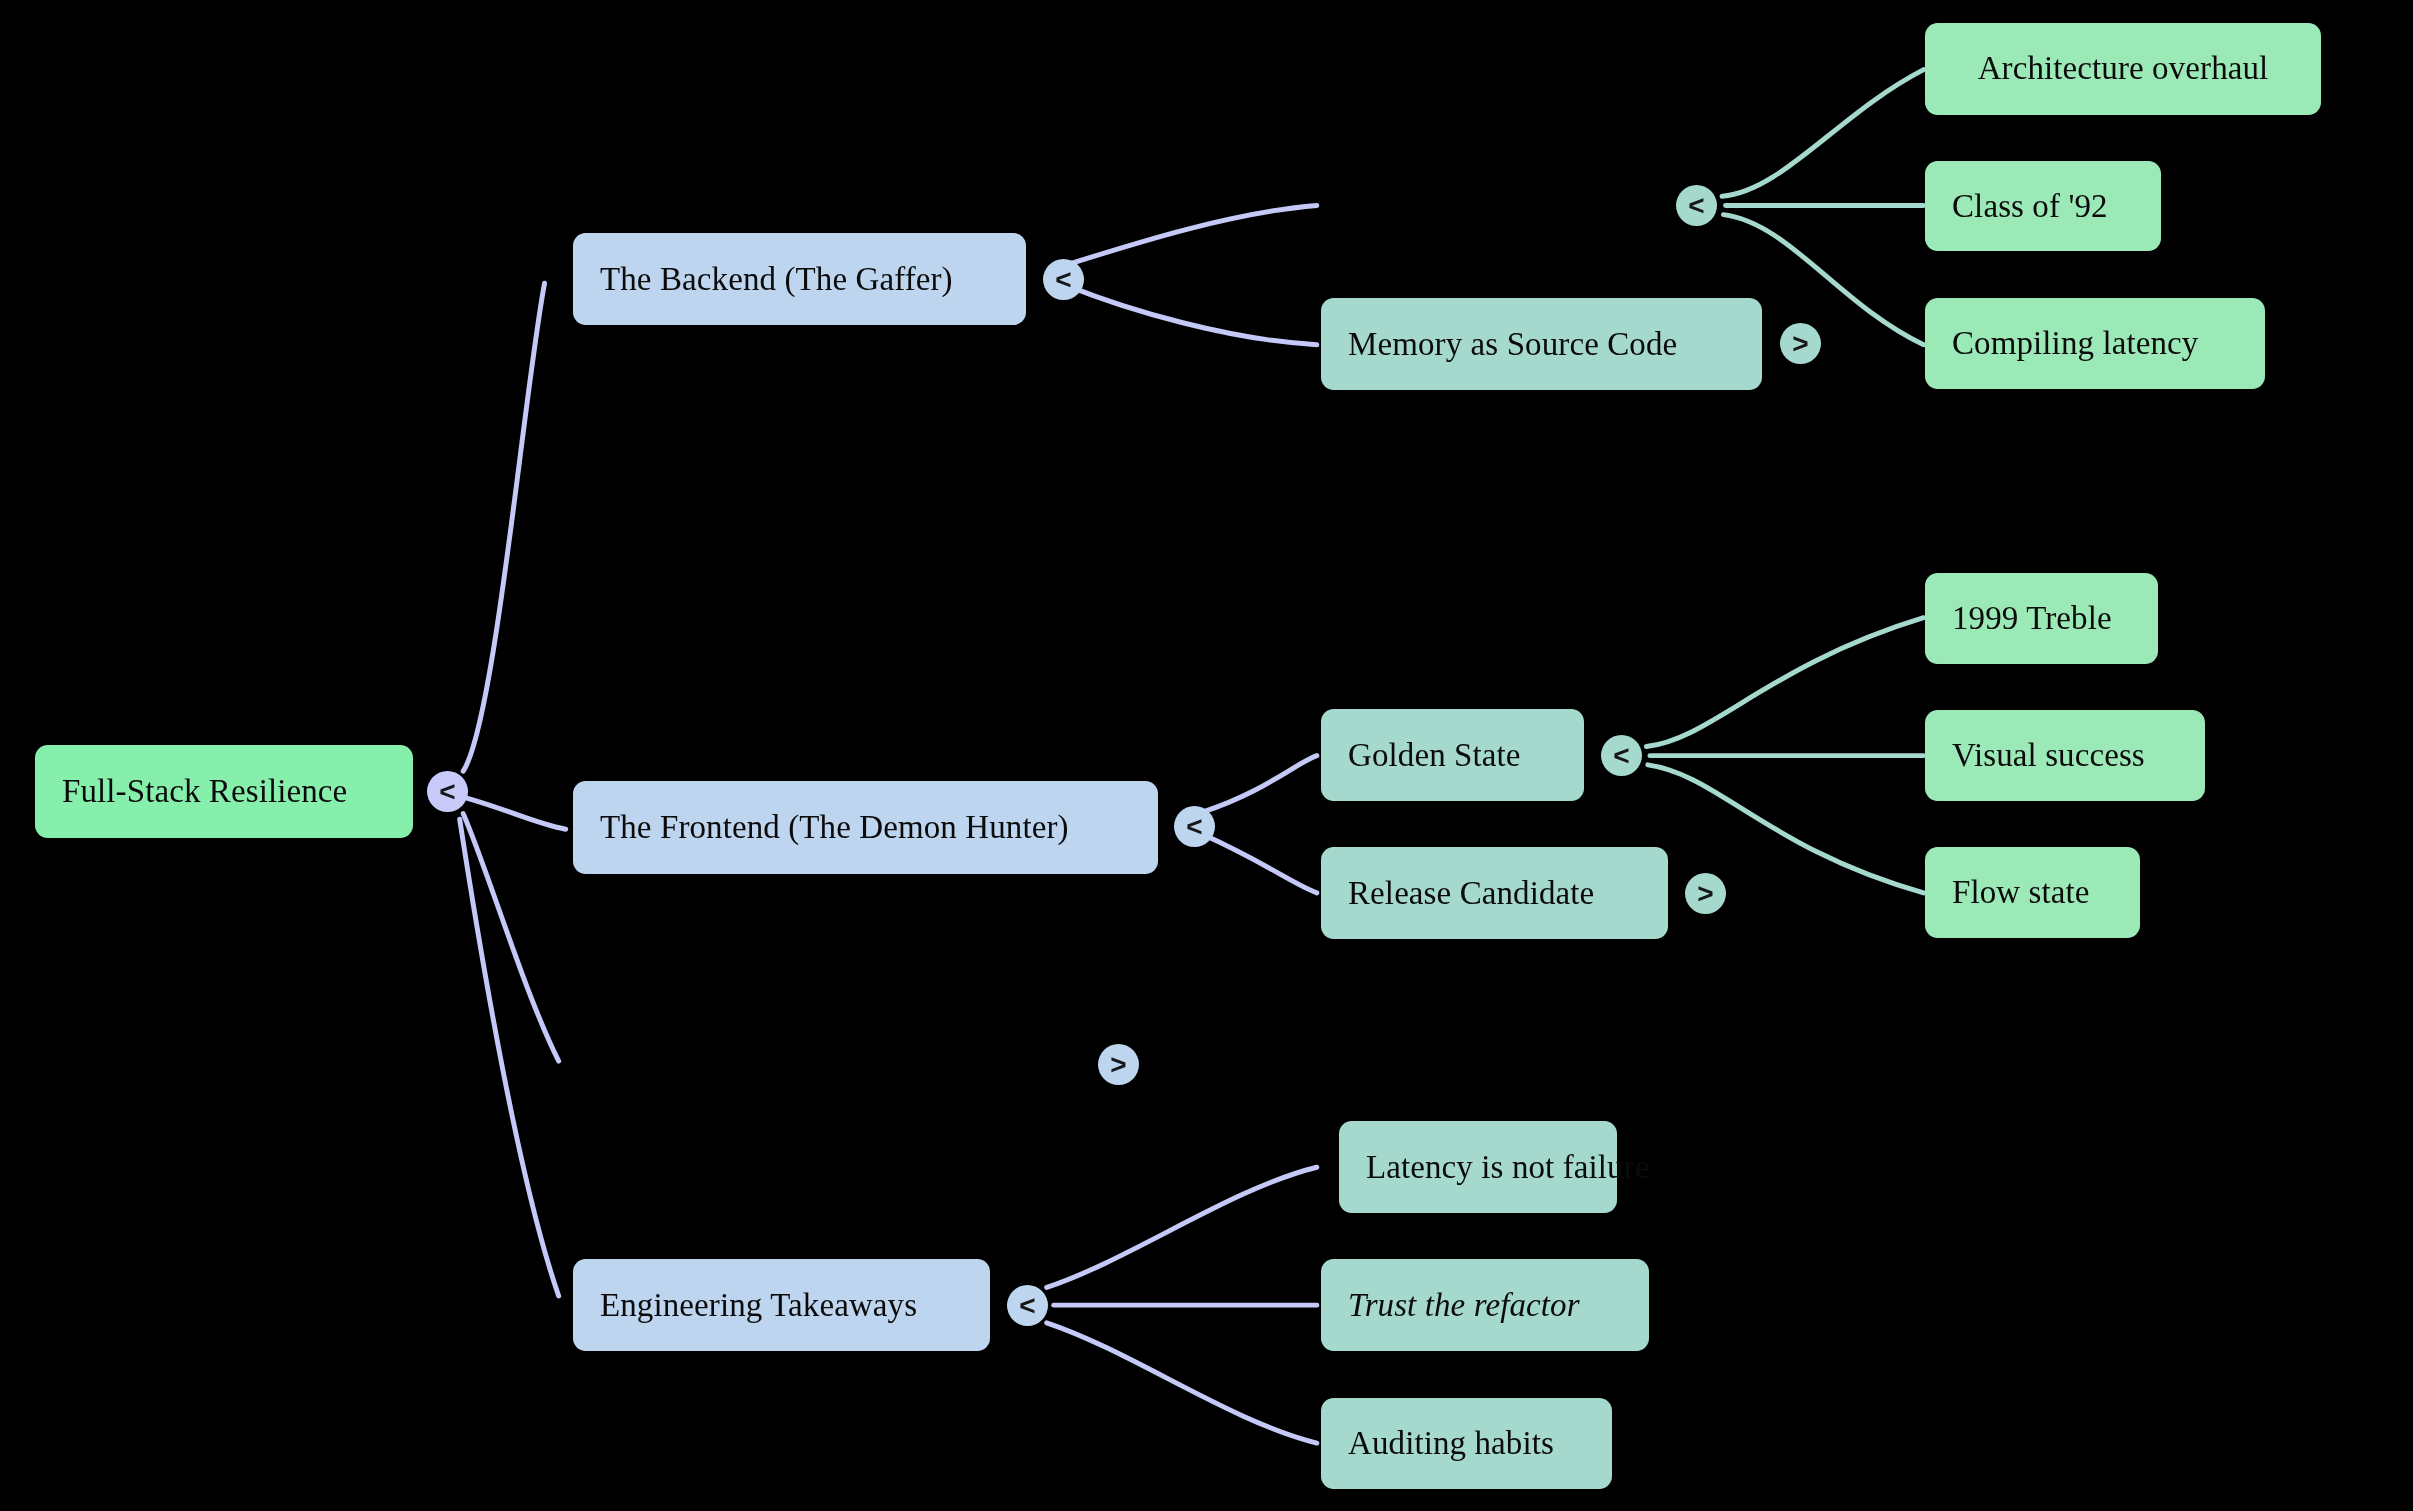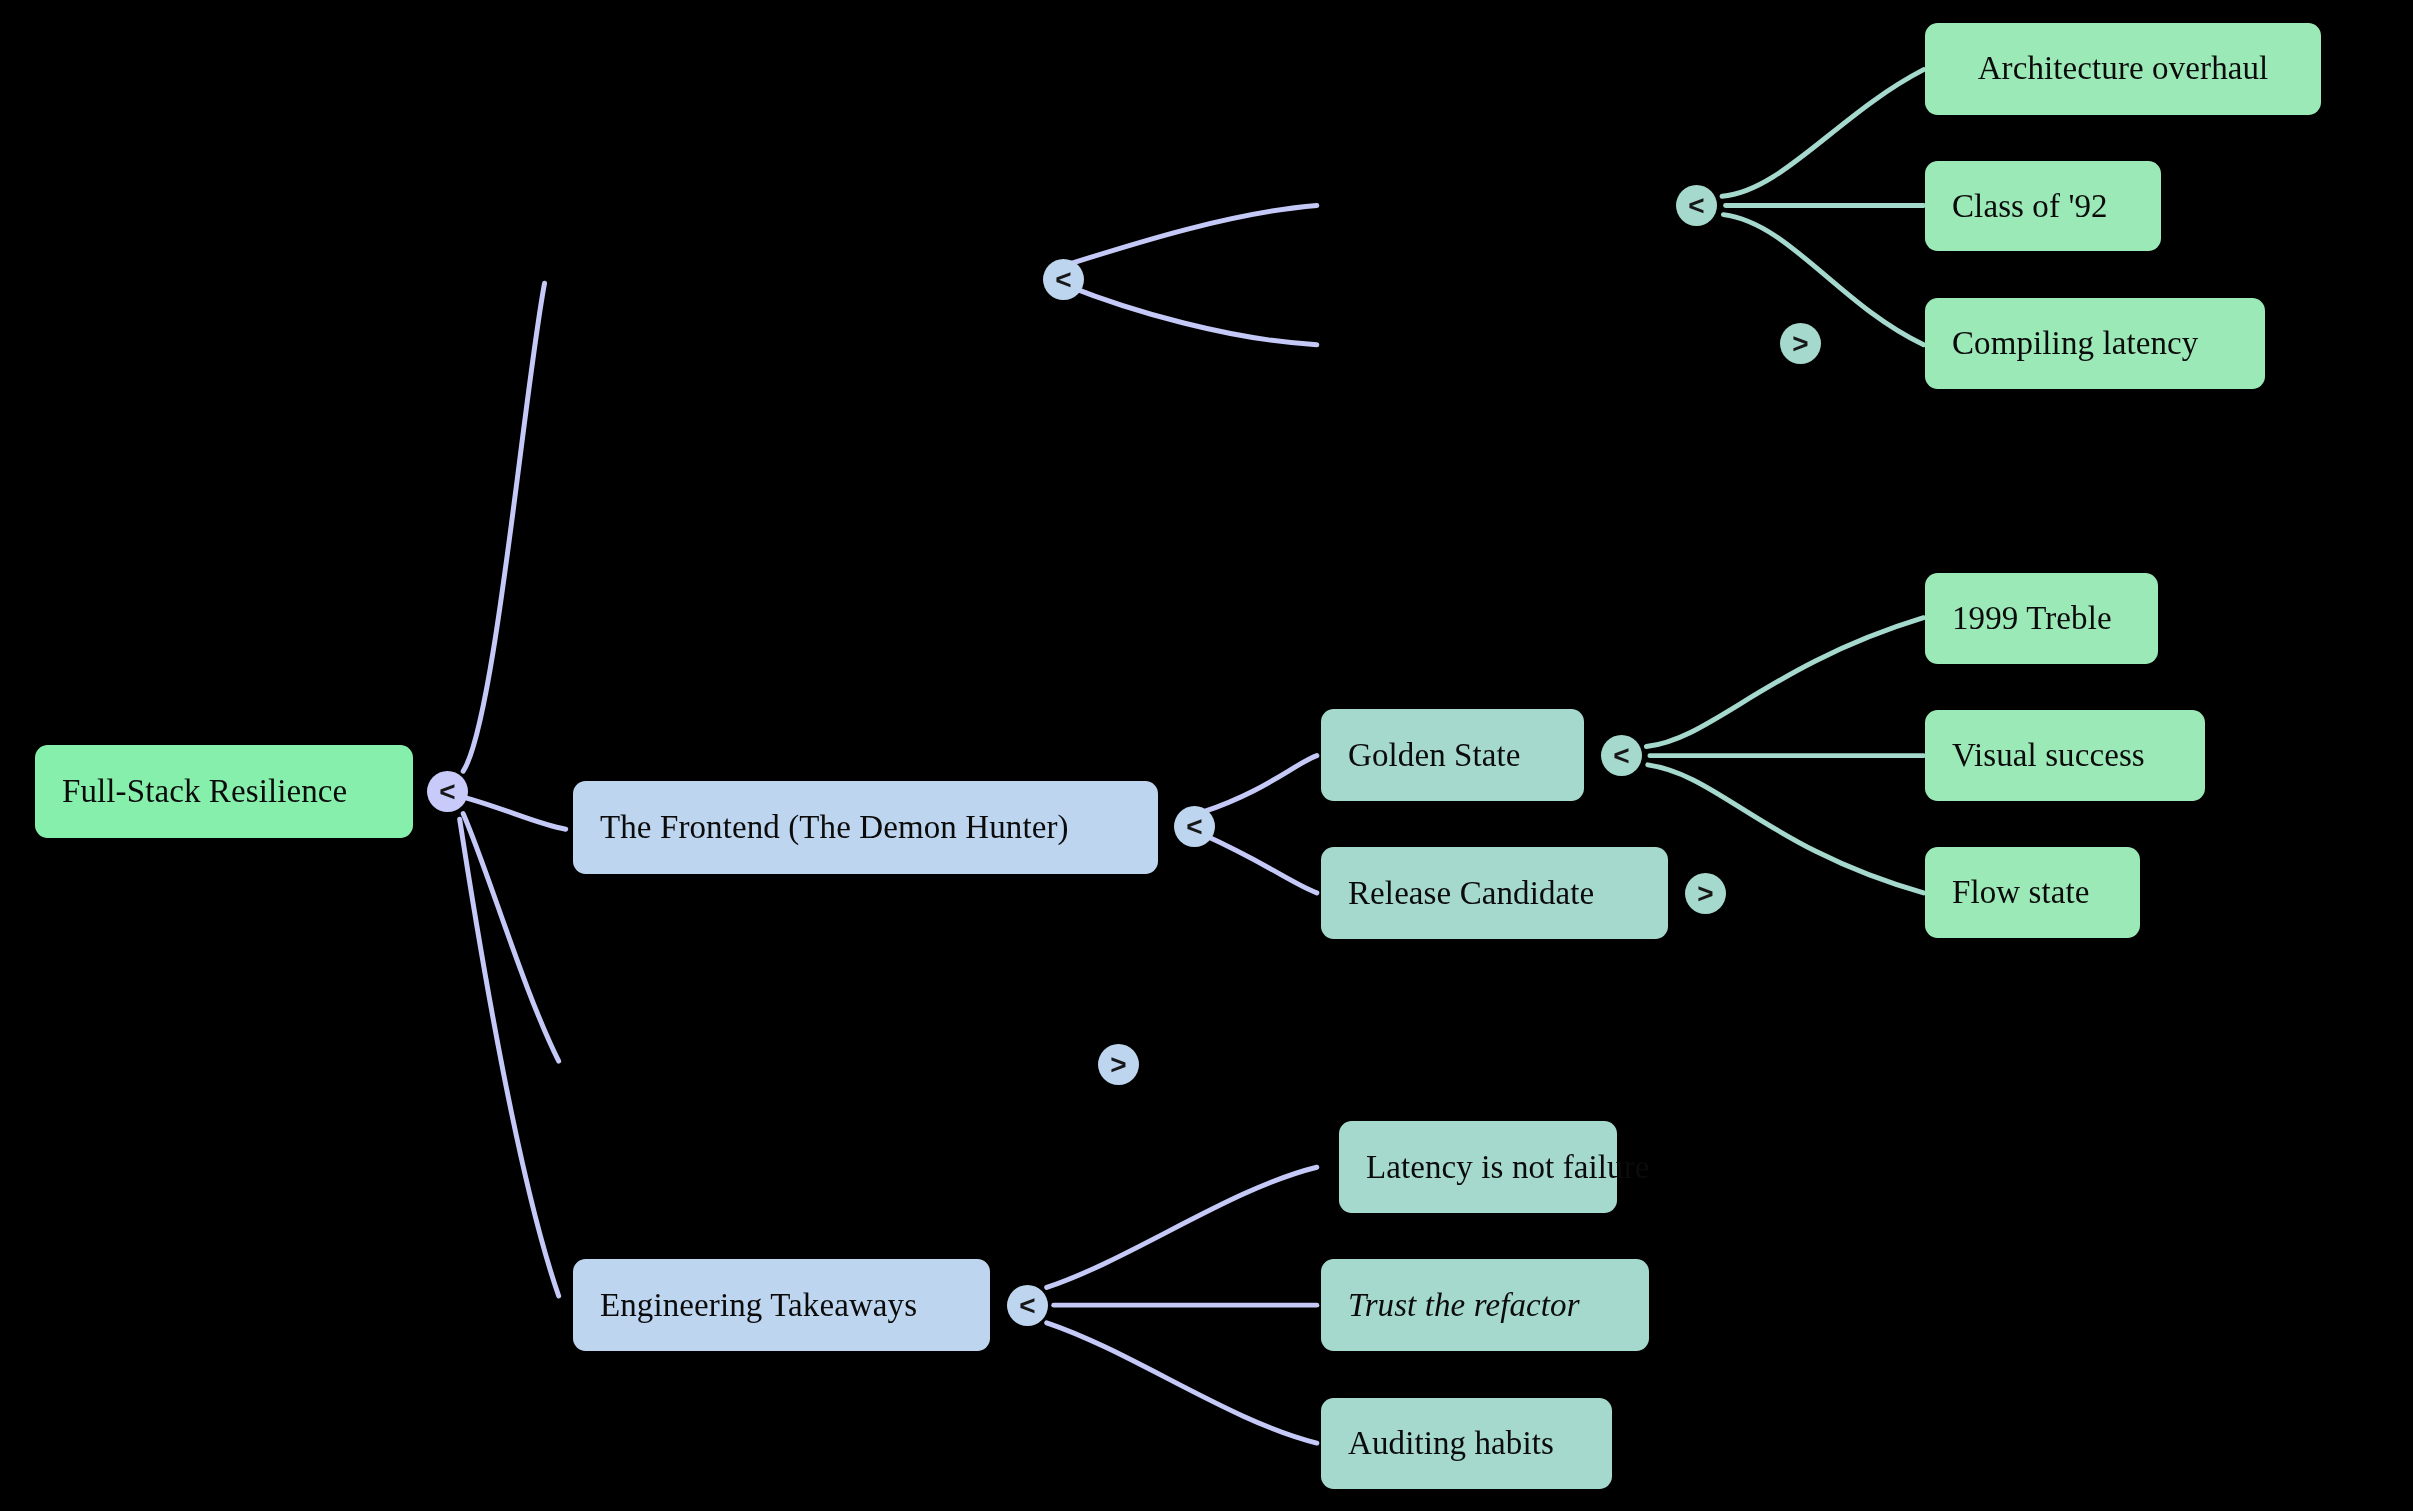--- a/index.html
+++ b/index.html
@@ -108,34 +108,40 @@
         <path d="M 2330,1081 C 2430,1095 2500,1200 2720,1262"></path>
       </g>
     </g>
   </svg>
 
   <div class="mm-node lvl-root" style="left:35px; top:745px; width:378px; height:93px;">
     <span class="mm-label">Full-Stack Resilience</span>
   </div>
   <div class="mm-toggle tg-root" style="left:427px; top:771px; width:41px; height:41px;">&lt;</div>
 
+  <div class="mm-node lvl-1" style="left:573px; top:233px; width:453px; height:92px;">
+    <span class="mm-label">The Backend (The Gaffer)</span>
+  </div>
   <div class="mm-toggle tg-1" style="left:1043px; top:259px; width:41px; height:41px;">&lt;</div>
 
   <div class="mm-toggle tg-2" style="left:1676px; top:185px; width:41px; height:41px;">&lt;</div>
 
   <div class="mm-node lvl-3" style="left:1925px; top:22.6px; width:396px; height:92px;justify-content:center;">
     <span class="mm-label">Architecture overhaul</span>
   </div>
   <div class="mm-node lvl-3" style="left:1925px; top:161px; width:236px; height:90px;">
     <span class="mm-label">Class of '92</span>
   </div>
   <div class="mm-node lvl-3" style="left:1925px; top:298px; width:340px; height:91px;">
     <span class="mm-label">Compiling latency</span>
   </div>
 
+  <div class="mm-node lvl-2" style="left:1321px; top:298px; width:441px; height:92px;">
+    <span class="mm-label">Memory as Source Code</span>
+  </div>
   <div class="mm-toggle tg-2" style="left:1780px; top:323px; width:41px; height:41px;">&gt;</div>
 
   <div class="mm-node lvl-1" style="left:573px; top:781px; width:585px; height:93px;">
     <span class="mm-label">The Frontend (The Demon Hunter)</span>
   </div>
   <div class="mm-toggle tg-1" style="left:1174px; top:806px; width:41px; height:41px;">&lt;</div>
 
   <div class="mm-node lvl-2" style="left:1321px; top:709px; width:263px; height:92px;">
     <span class="mm-label">Golden State</span>
   </div>

